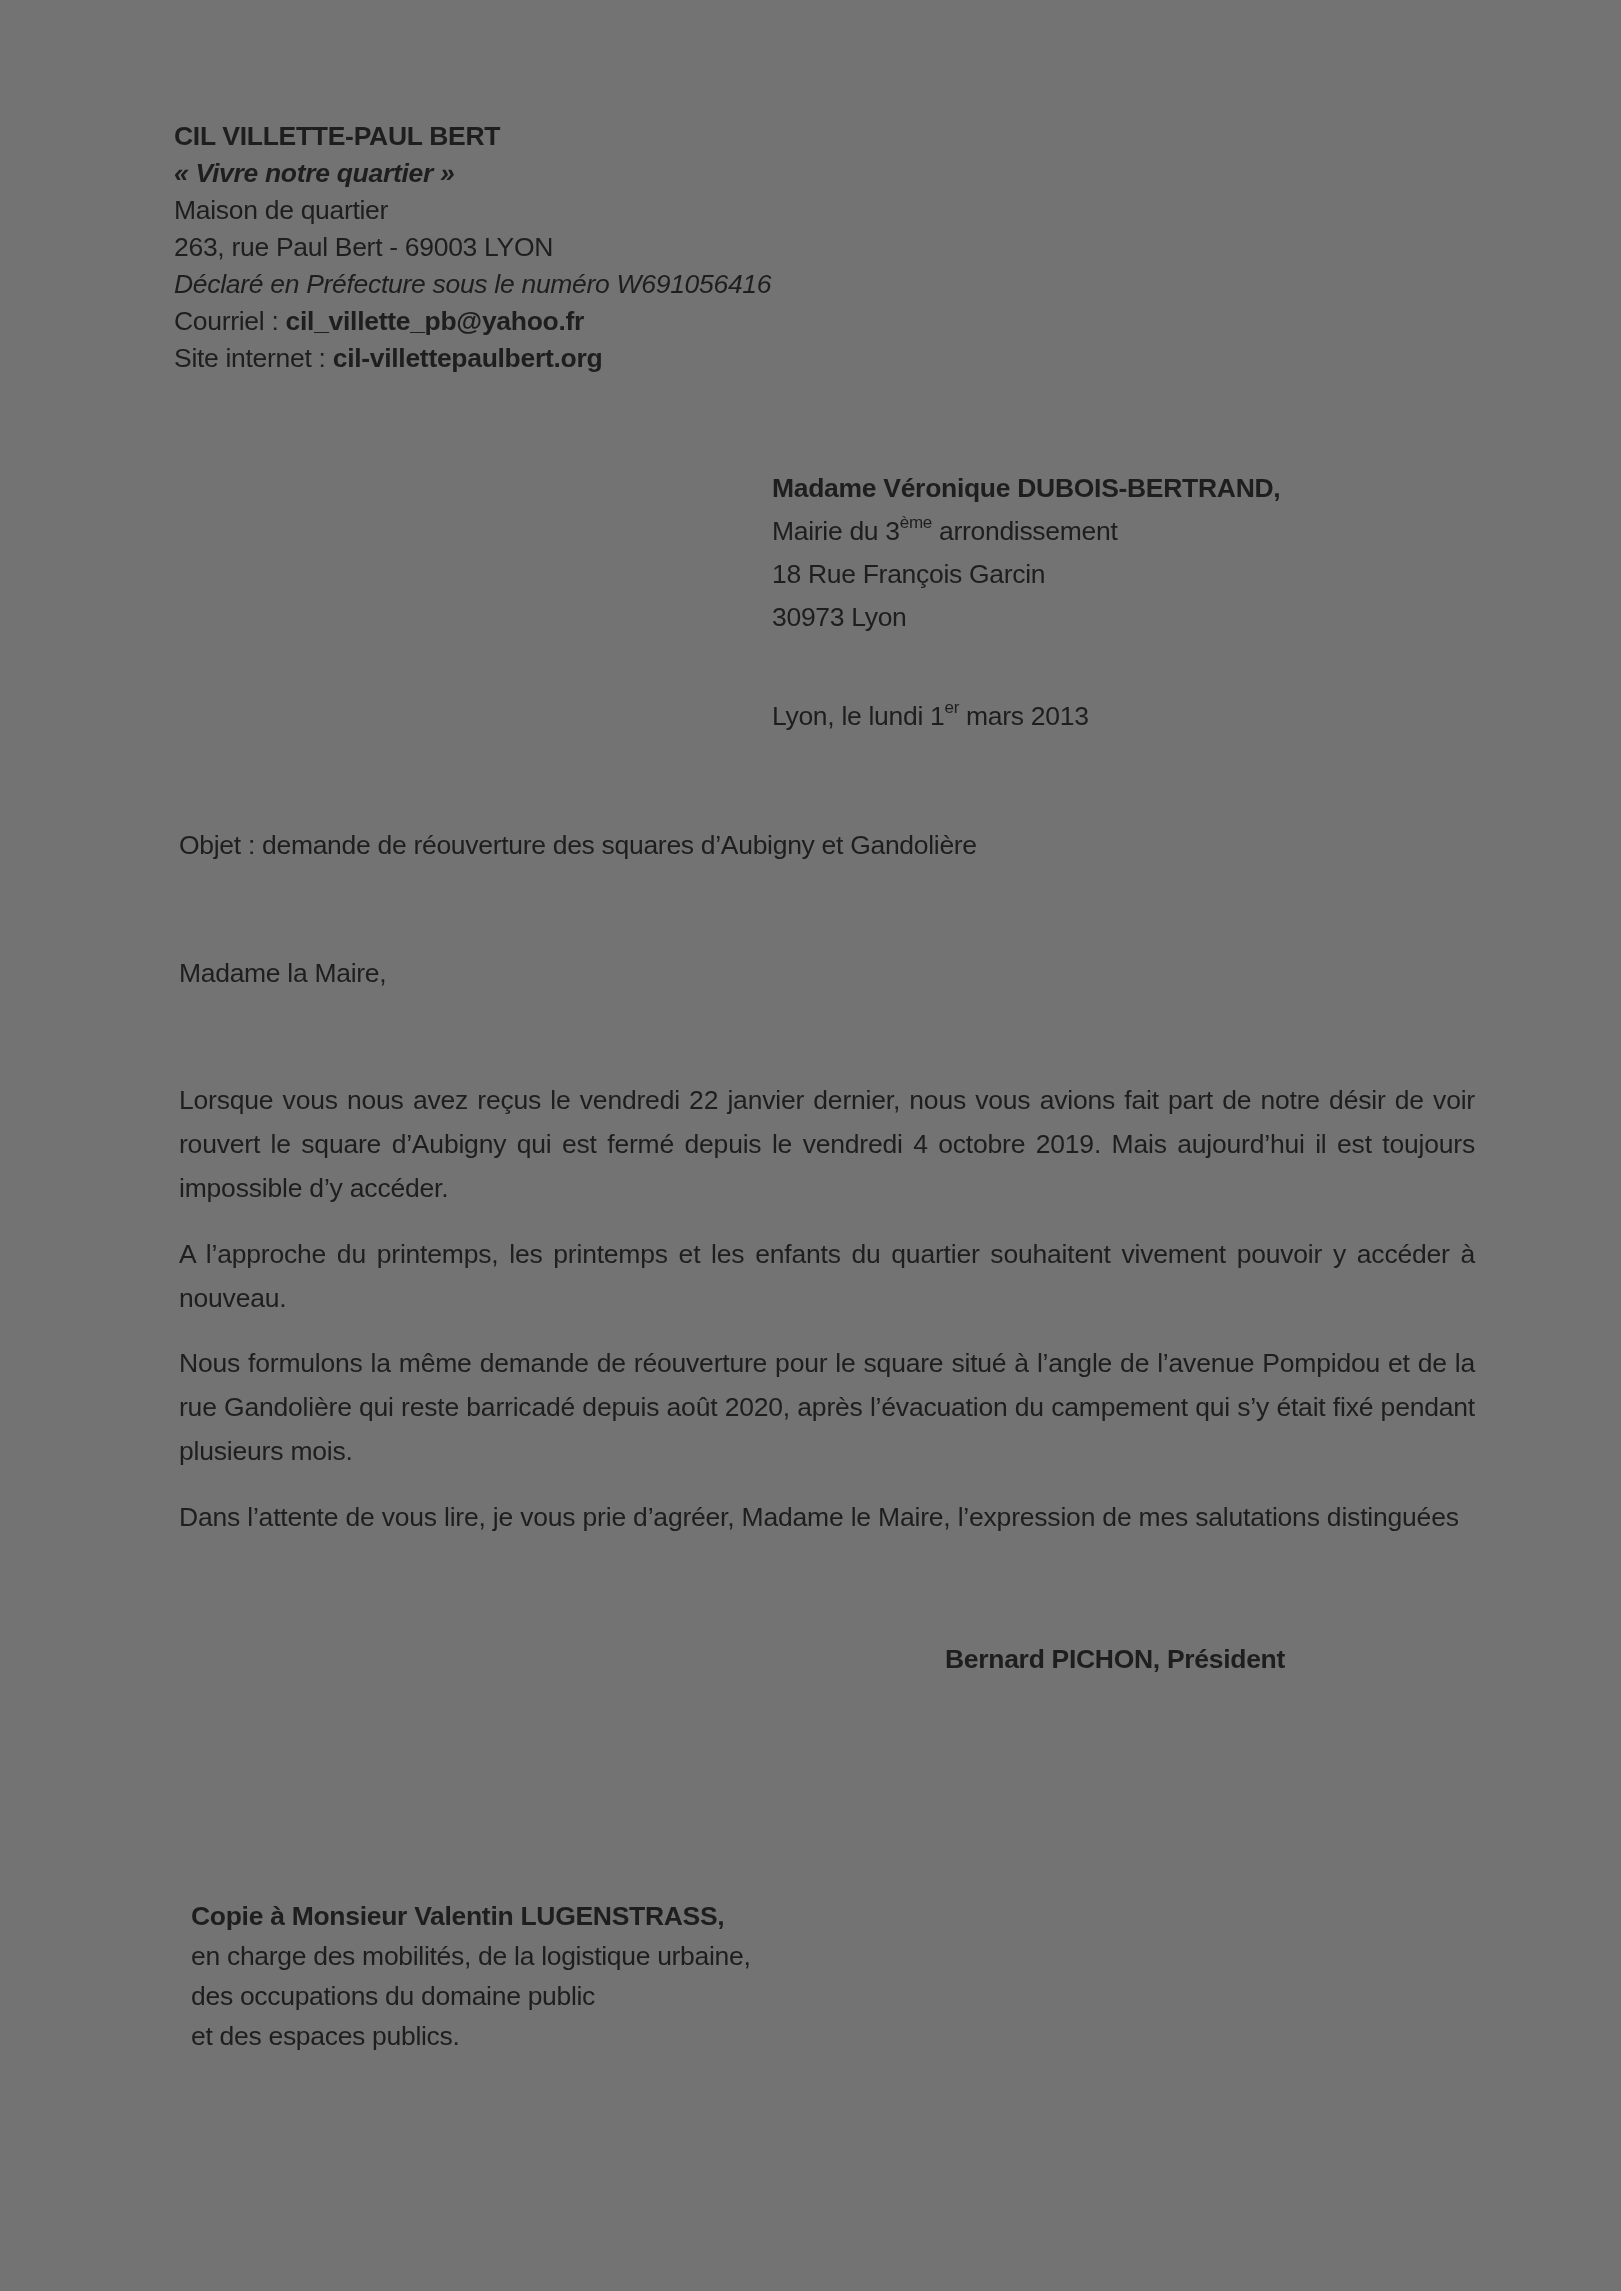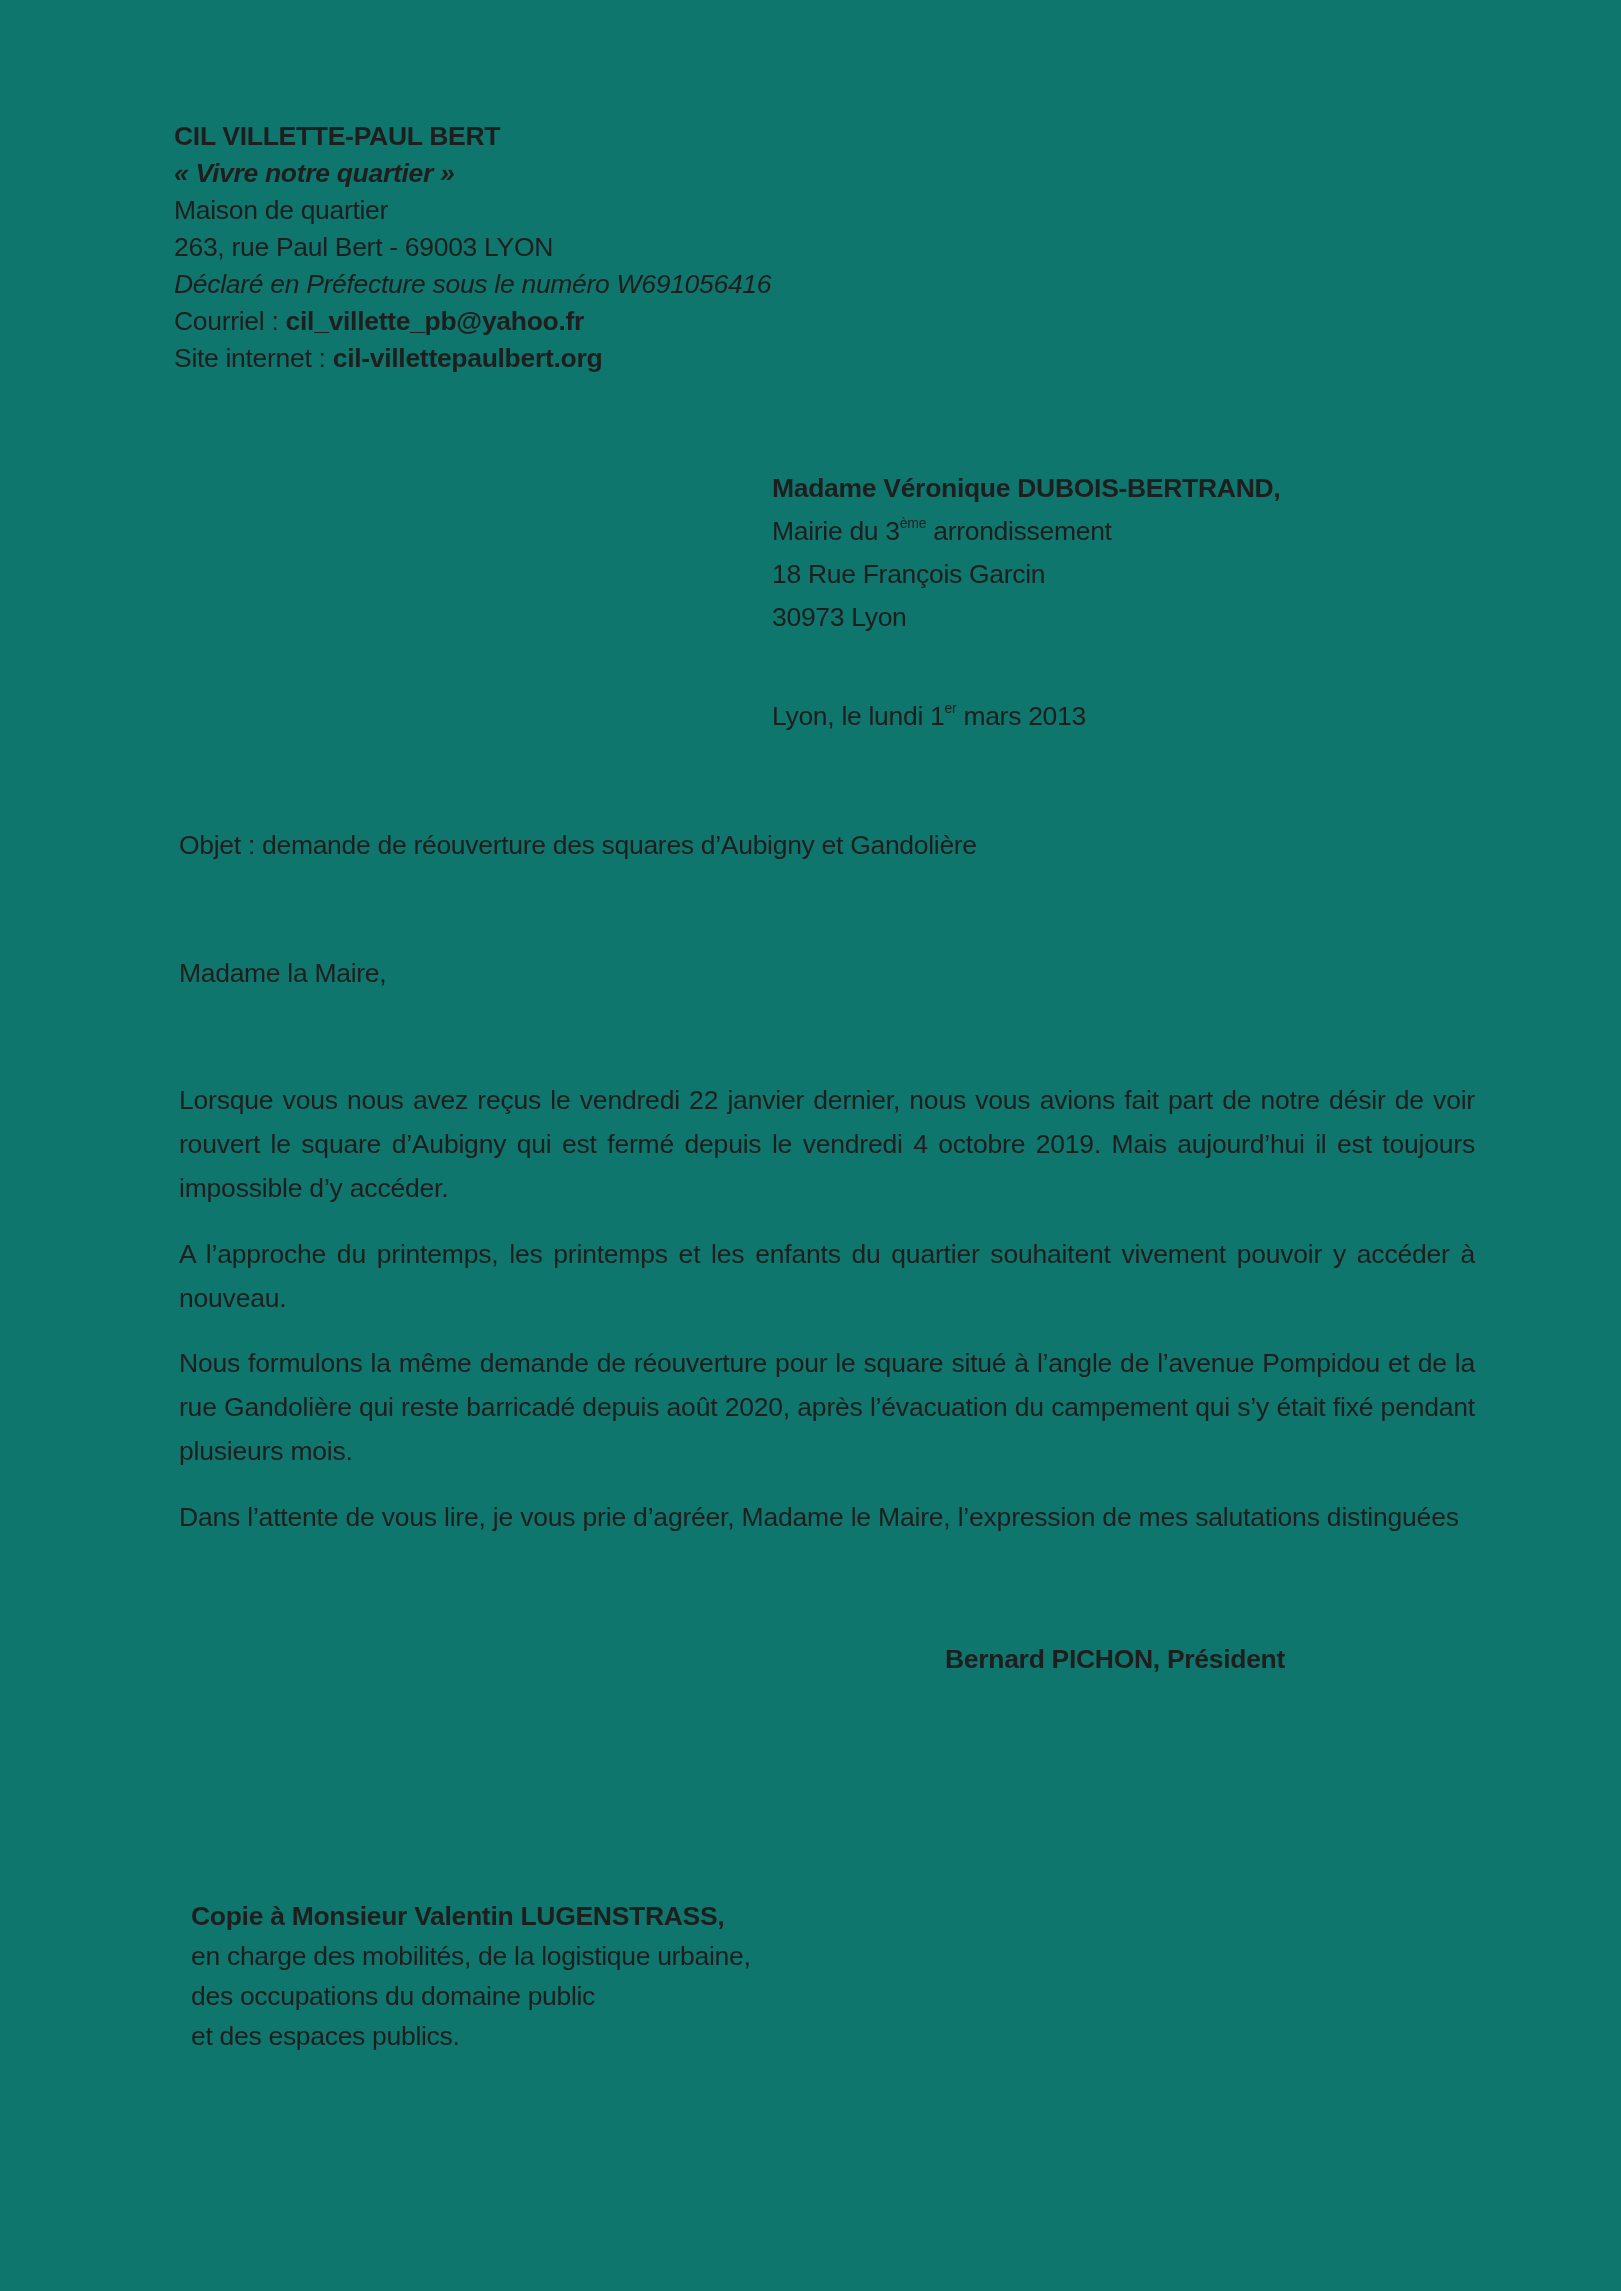--- a/index.html
+++ b/index.html
@@ -8,32 +8,32 @@
       height: 2292px;
       background: #ffffff;
       position: relative;
       overflow: hidden;
       font-family: "Liberation Sans", "DejaVu Sans", sans-serif;
       color: #1e1e1e;
     }
     .page {
       position: absolute;
       inset: 0;
-      background: #0f766e;
+      background: #737373;
     }
     .abs { position: absolute; }
     .line {
       font-size: 26.5px;
       line-height: 37px;
       white-space: nowrap;
       letter-spacing: -0.3px;
     }
     .bold { font-weight: bold; }
     .italic { font-style: italic; }
-    sup { font-size: 14px; line-height: 0; vertical-align: 11.8px; }
+    sup { font-size: 17px; line-height: 0; vertical-align: 11.8px; }
 
     #sender { left: 174px; top: 118px; }
     #recipient { left: 772px; top: 467px; }
     #recipient .line { line-height: 43px; }
     #date { left: 772px; top: 698px; }
     #subject { left: 179px; top: 827px; }
     #salutation { left: 179px; top: 955px; }
 
     #body {
       left: 179px;

